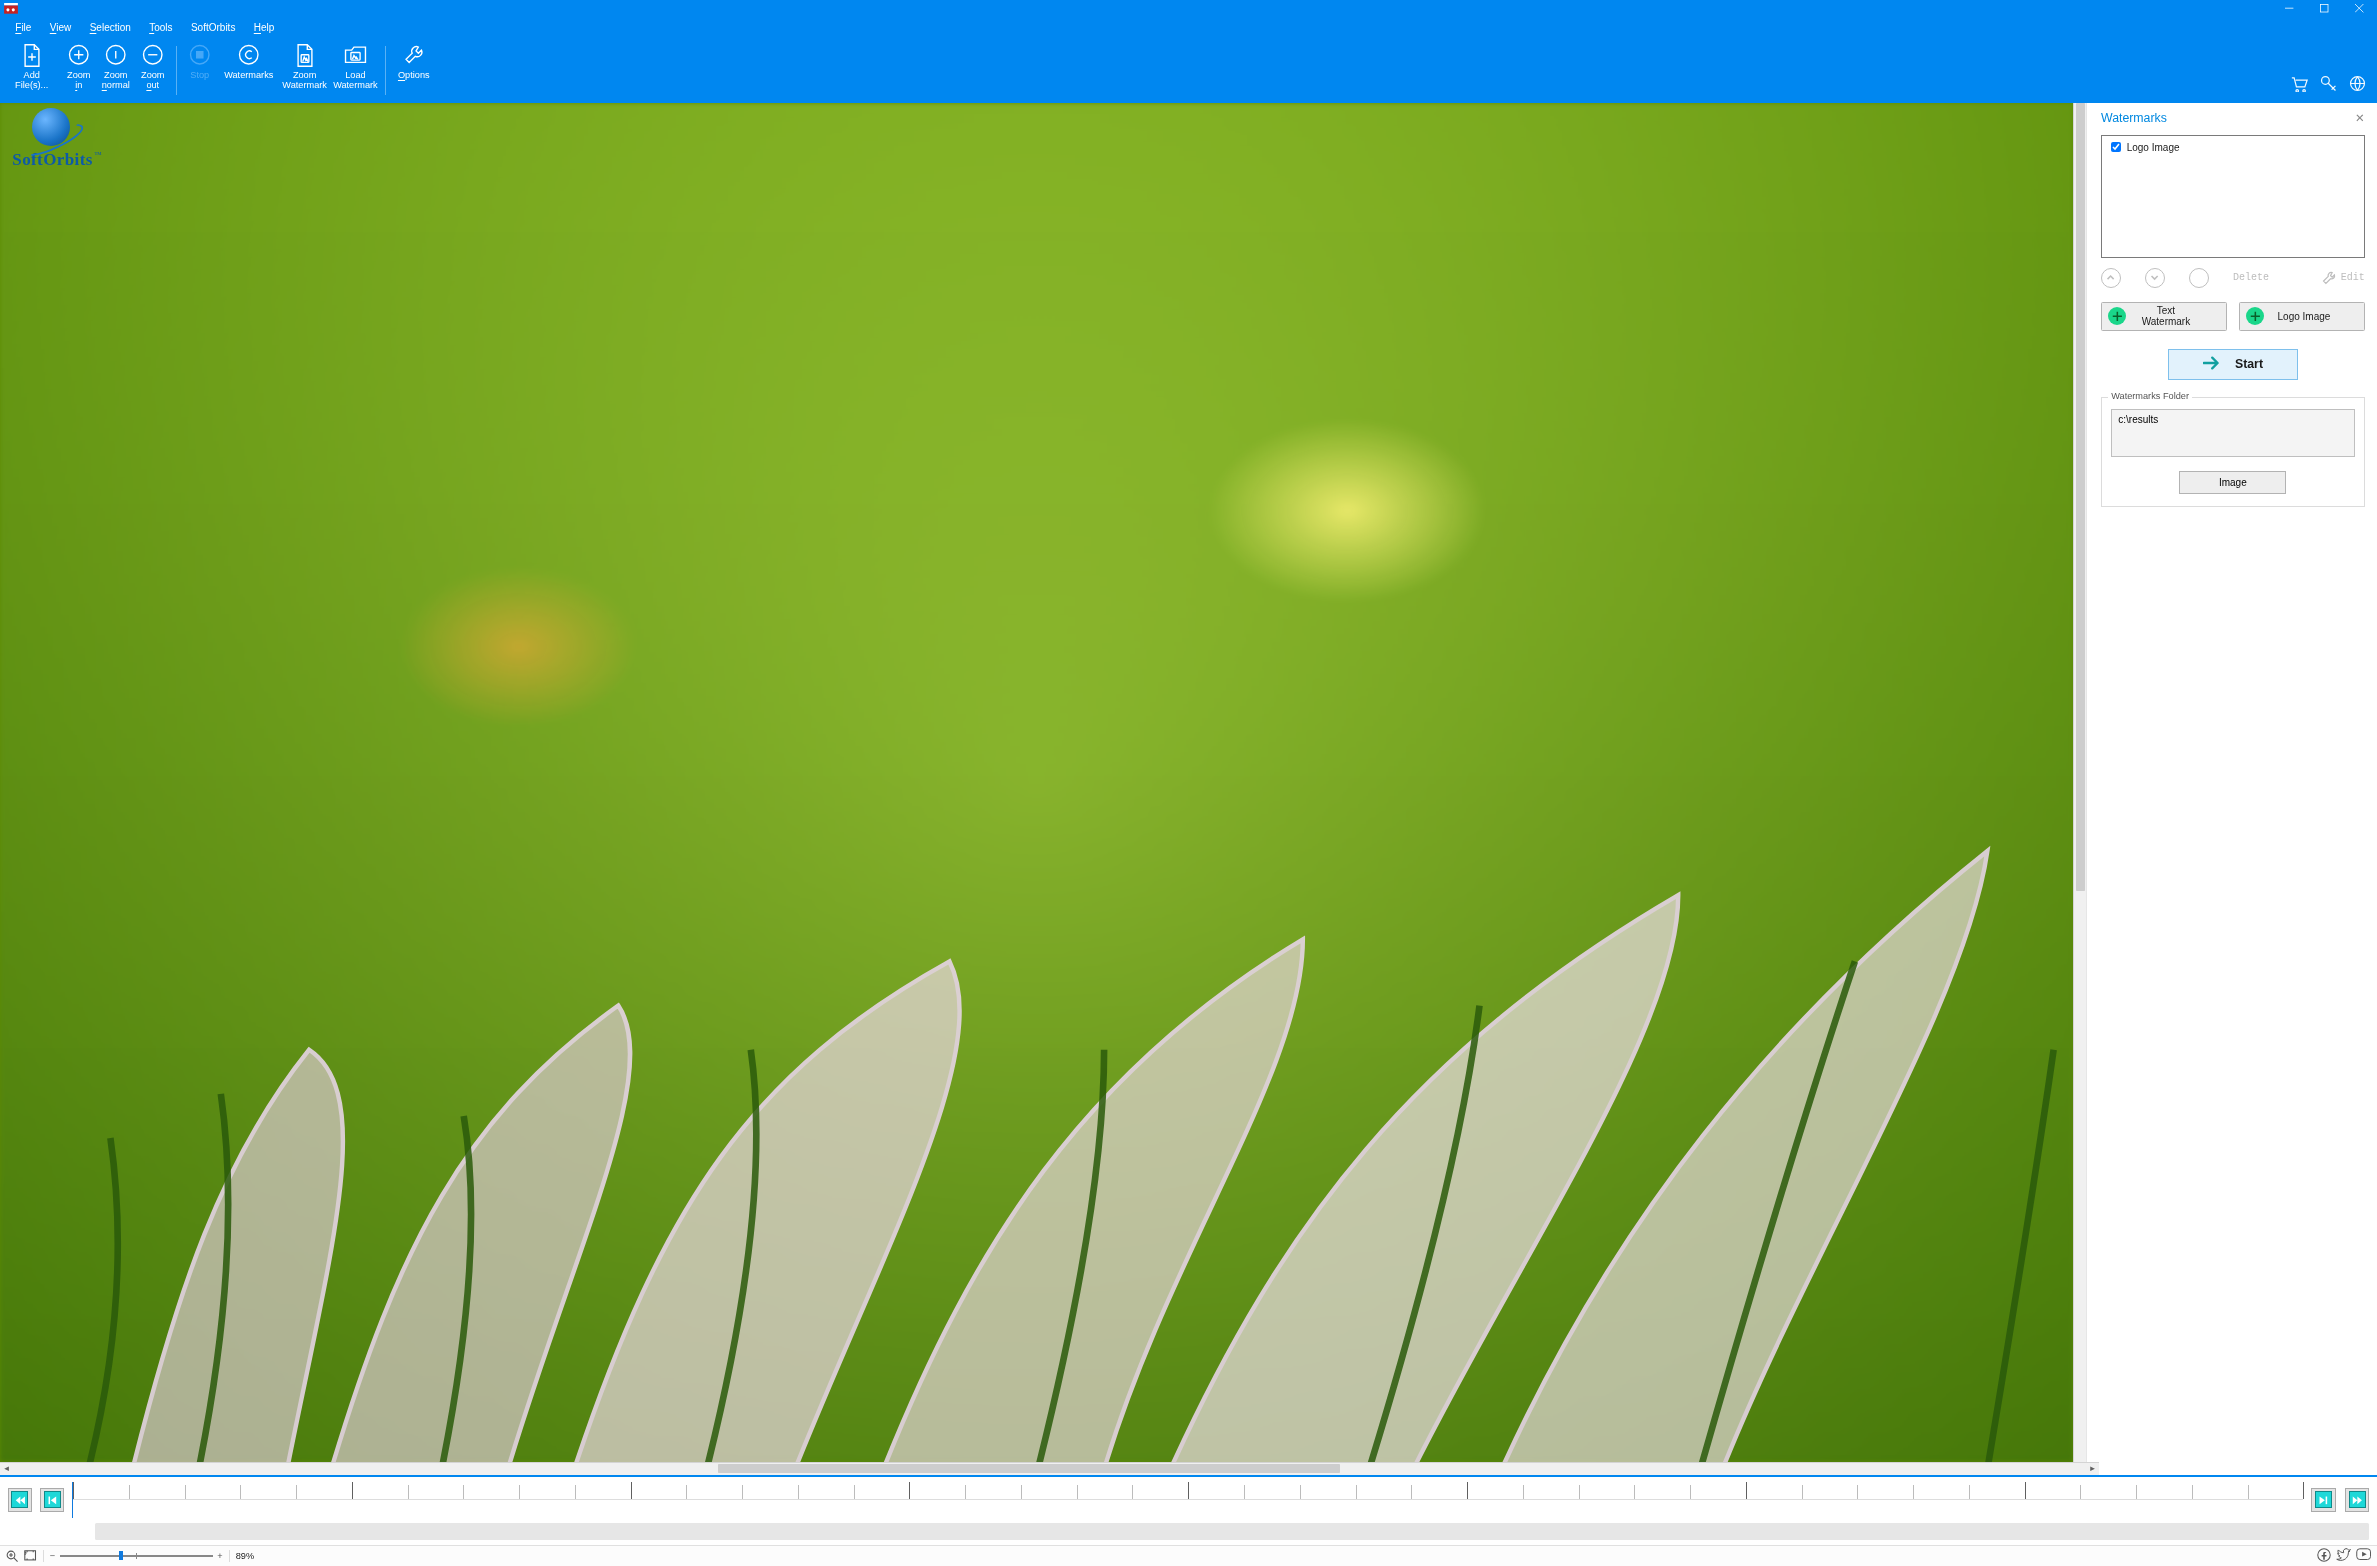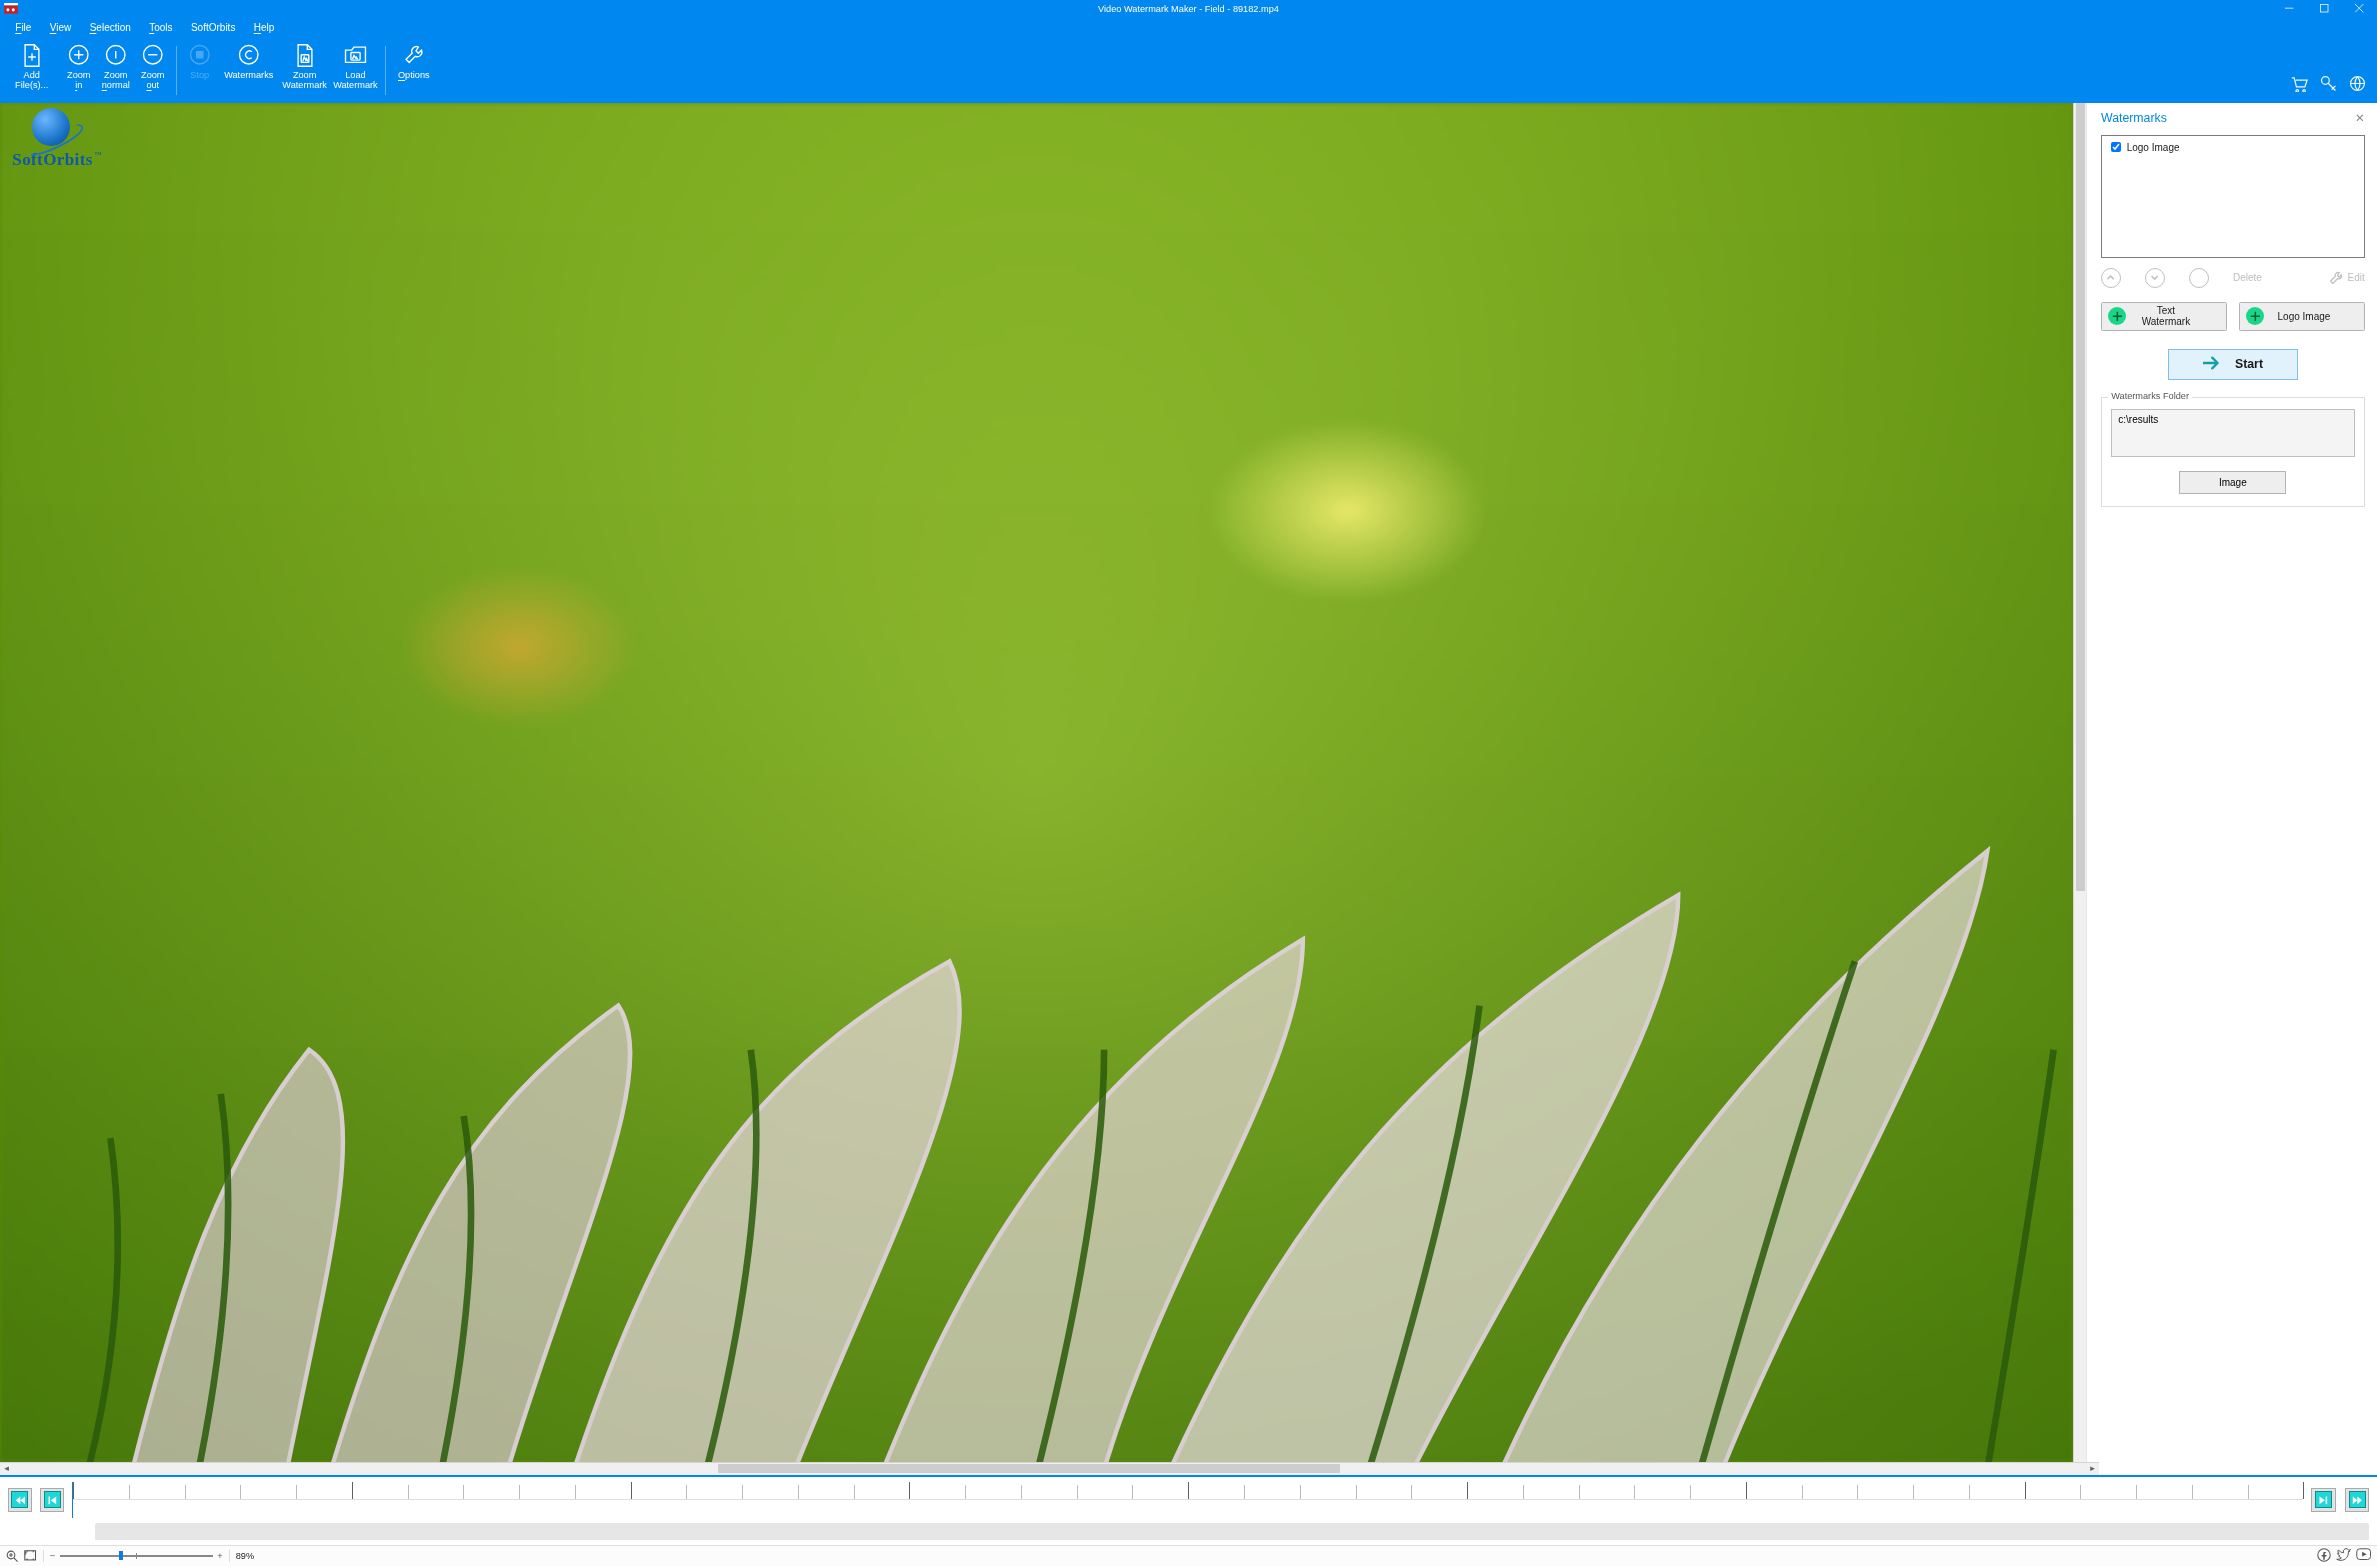--- a/index.html
+++ b/index.html
@@ -74,21 +74,21 @@
   .vscroll .track { flex:1; position:relative; background:#f0f0f0; }
   .vscroll .thumb { position:absolute; top:0; bottom:42%; left:1.5px; right:1.5px; background:#cdcdcd; border-radius:0.8px; }
 
   
   .side-panel { width:291px; background:#fff; border-left:0.8px solid #e6e6e6; display:flex; flex-direction:column; padding:7.7px 12.3px 7.7px 14px; font-size:10px; overflow:auto; }
   .side-panel .panel-head { display:flex; align-items:center; justify-content:space-between; color:#0088e0; font-size:12.3px; margin-bottom:10.7px; }
   .side-panel .panel-head .close { color:#888; cursor:pointer; font-size:11.5px; }
   .wm-list { border:0.8px solid #7a7a7a; height:123px; padding:3.1px 4.6px; overflow:auto; }
   .wm-row { display:flex; align-items:center; gap:3.1px; font-size:10px; }
   .wm-row input[type=checkbox] { width:10px; height:10px; }
-  .wm-actions { display:flex; align-items:center; gap:24px; margin-top:9.2px; }
+  .wm-actions { display:flex; align-items:center; gap:24px; margin-top:9.2px;font-family:Liberation Mono, monospace; }
   .circle-btn { width:20px; height:20px; border-radius:50%; border:1.5px solid #8a8a8a; display:flex; align-items:center; justify-content:center; cursor:pointer; color:#8a8a8a; }
   .circle-btn.disabled { opacity:.55; cursor:default; }
   .wm-actions .flat { color:#bdbdbd; cursor:default; font-size:10px; display:flex; align-items:center; gap:4.6px; }
   .wm-actions .gap { flex:1; }
   .wm-add-row { display:flex; gap:12.3px; margin-top:14px; }
   .wm-add-btn { flex:1; border:0.8px solid #b3b3b3; background:#eeeeee; height:29px; display:flex; align-items:center; cursor:pointer; border-radius:1.5px; }
   .wm-add-btn .plus { width:18.4px; height:18.4px; border-radius:50%; background:var(--green-accent); color:#0a5; display:flex; align-items:center; justify-content:center; margin:0 7.7px 0 6.1px; color:#0a5f2a; }
   .wm-add-btn .plus svg { display:block; }
   .wm-add-btn .lbl { flex:1; text-align:center; padding-right:28px; font-size:10px; }
   .start-btn { margin:18.4px auto 0 auto; width:130px; height:31px; background:var(--start-bg); border:0.8px solid var(--start-border); display:flex; align-items:center; justify-content:center; font-weight:bold; font-size:12.3px; gap:12.3px; cursor:pointer; }
@@ -132,21 +132,20 @@
 
   <div class="titlebar">
     <div class="icon-container">
       <svg width="14" height="10.7" viewBox="0 0 18 14">
           <rect x="0" y="3" width="18" height="11" fill="#c62222"></rect>
           <rect x="0" y="0" width="18" height="3" fill="#ffffff"></rect>
           <circle cx="5" cy="9" r="2" fill="#fff"></circle>
           <circle cx="12" cy="9" r="2" fill="#fff"></circle>
         </svg>
     </div>
-    <div class="title-text">Video Watermark Maker - Field - 89182.mp4</div>
     <div class="win-btns">
       <div class="win-btn">
           <svg width="8.4" height="8.4" viewBox="0 0 11 11">
             <path d="M0 5.5 H11" stroke="#fff" stroke-width="1"></path>
           </svg>
         </div>
       <div class="win-btn">
           <svg width="8.4" height="8.4" viewBox="0 0 11 11">
             <rect x="0.5" y="0.5" width="10" height="10" fill="none" stroke="#fff" stroke-width="1"></rect>
           </svg>

